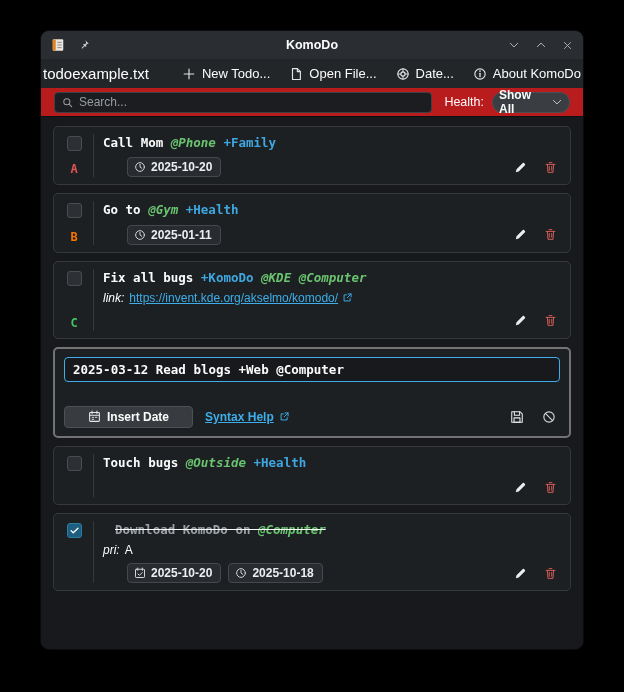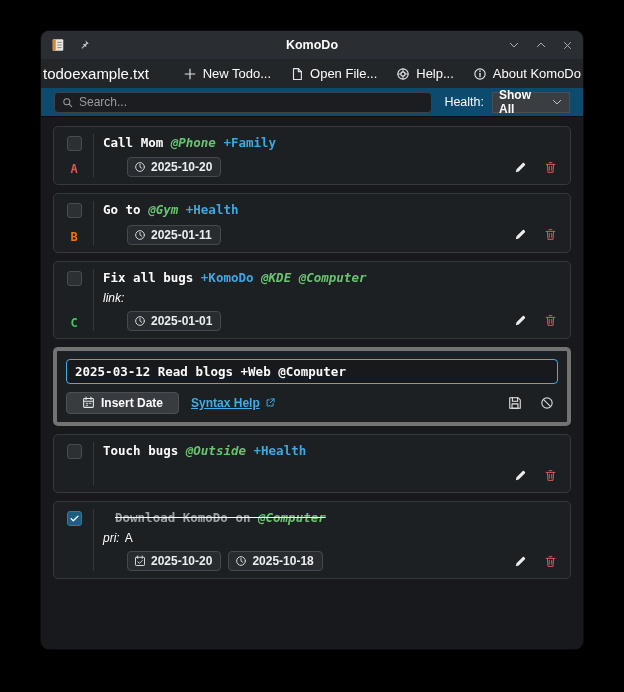--- a/index.html
+++ b/index.html
@@ -20,31 +20,31 @@
   .pin { color:#c2c6ca; display:flex; }
   
   .header { height:29px; background:#232629; display:flex; align-items:center;
     padding:0 2px; flex:none; }
   .filename { font-size:15px; color:#fcfcfc; }
   .actions { margin-left:auto; display:flex; align-items:center; gap:19px;text-align:right; }
   .action { display:flex; align-items:center; gap:6px; font-size:13px; color:#fcfcfc;
     cursor:pointer; }
   .action .ic { display:flex; color:#e2e4e6; }
   
-  .searchrow { height:29px; background:#0c4a6e; display:flex; align-items:center;
+  .searchrow { height:29px; background:#b91c1c; display:flex; align-items:center;
     padding:0 13px; gap:8px; flex:none; border-bottom:1px solid #0d0f11; }
   .searchbox { flex:1; height:21px; background:#1b1d20; border:1px solid #3e4246;
     border-radius:4px; display:flex; align-items:center; gap:6px; padding:0 7px; }
   .searchbox input { flex:1; background:transparent; border:none; outline:none;
     color:#c8ccd0; font-size:12px; font-family:"Liberation Sans",sans-serif; }
   .searchbox input::placeholder { color:#989ca0; }
   .search-ic { color:#989ca0; display:flex; }
   .filter-label { font-size:12.5px; color:#fcfcfc; margin-left:4px; }
   .select { width:78px; height:21px; background:#3a3e42; border:1px solid #4b4f53;
-    border-radius:0; display:flex; align-items:center; padding:0 6px; gap:4px;
+    border-radius:10px; display:flex; align-items:center; padding:0 6px; gap:4px;
     cursor:pointer; }
   .select .val { flex:1; font-size:12px; font-weight:bold; color:#fcfcfc; }
   .select .ch { color:#c8ccd0; display:flex; }
   
   .content { flex:1; background:#17191c; padding:9px 12px; display:flex;
     flex-direction:column; gap:8px; overflow:hidden; }
   .card { background:#1d2023; border:1px solid #35393d; border-radius:5px;
     padding:7px 10px 7px 7px; display:flex; }
   .leftcol { width:26px; flex:none; display:flex; flex-direction:column;
     align-items:center; justify-content:space-between; padding:2px 0 1px 0; }
@@ -71,29 +71,29 @@
   .chip { display:flex; align-items:center; gap:5px; background:#282c30;
     border:1px solid #45494d; border-radius:4px; padding:2px 8px 2px 6px;
     font-size:12px; font-weight:600; color:#eceef0; }
   .chip .ic { display:flex; color:#d8dadc; }
   .cardacts { margin-left:auto; display:flex; align-items:center; gap:17px;
     padding-right:3px; }
   .iconbtn { display:flex; cursor:pointer; }
   .edit-ic { color:#ececec; }
   .del-ic { color:#d65e57; }
   
-  .editor { background:#1d2023; border:4px solid #737373; border-radius:5px;
-    padding:8px 9px; display:flex; flex-direction:column; gap:8px; }
+  .editor { background:#1d2023; border:2px solid #737373; border-radius:5px;
+    padding:8px 9px; display:flex; flex-direction:column; gap:24px; }
   .editor input { width:100%; height:25px; background:#17191c;
     border:1px solid #3daee9; border-radius:4px; padding:0 8px;
     font-family:"DejaVu Sans Mono",monospace; font-size:12.5px; font-weight:bold;
     color:#fcfcfc; outline:none; }
   .editrow { display:flex; align-items:center; gap:12px; }
   .btn { display:flex; align-items:center; gap:6px; background:#383c40;
-    border:1px solid #4c5054; border-radius:4px; padding:3px 15px;
+    border:1px solid #4c5054; border-radius:4px; padding:3px 23px;
     font-size:12px; font-weight:bold; color:#fcfcfc; cursor:pointer; }
   .btn .ic { display:flex; color:#e6e8ea; }
   .synlink { font-size:12px; font-weight:600; color:#3daee9;
     text-decoration:underline; display:flex; align-items:center; gap:5px;
     cursor:pointer; }
   .editacts { margin-left:auto; display:flex; align-items:center; gap:18px;
     padding-right:4px; }
   .save-ic { color:#ececec; }
   .cancel-ic { color:#d4d6d8; }
   svg { display:block; }
@@ -159,21 +159,21 @@
           <span>Open File...</span>
         </div>
         <div class="action">
           <span class="ic">
             <svg width="14" height="14" viewBox="0 0 16 16" fill="none" stroke="currentColor" stroke-width="1.3" stroke-linecap="round" stroke-linejoin="round">
               <circle cx="8" cy="8" r="5.9"></circle>
               <circle cx="8" cy="8" r="2.4"></circle>
               <path d="M8 2.1v3.5M8 10.4v3.5M2.1 8h3.5M10.4 8h3.5" stroke-width="1.1"></path>
             </svg>
           </span>
-          <span>Help...</span>
+          <span>Date...</span>
         </div>
         <div class="action">
           <span class="ic">
             <svg width="14" height="14" viewBox="0 0 16 16" fill="none" stroke="currentColor" stroke-width="1.3" stroke-linecap="round" stroke-linejoin="round">
               <circle cx="8" cy="8" r="5.9"></circle>
               <path d="M8 7.2V11" stroke-width="1.5"></path>
               <path d="M8 4.6v.2" stroke-width="1.8"></path>
             </svg>
           </span>
           <span>About KomoDo</span>
@@ -277,33 +277,31 @@
       <div class="card">
         <div class="leftcol">
           <div class="checkbox"></div>
           <div class="prio" style="color: rgb(68, 196, 94);">C</div>
         </div>
         <div class="vdiv"></div>
         <div class="maincol">
           <div class="line1"><span class="seg-text">Fix all bugs </span><span class="seg-project">+KomoDo</span><span class="seg-text"> </span><span class="seg-context">@KDE</span><span class="seg-text"> </span><span class="seg-context">@Computer</span></div>
           <div class="kvline">
             <span class="kvkey">link:</span>
+            <span class="kvlink">
+              <span>https://invent.kde.org/akselmo/komodo/</span>
+              <span>
+                <svg width="11" height="11" viewBox="0 0 16 16" fill="none" stroke="currentColor" stroke-width="1.3" stroke-linecap="round" stroke-linejoin="round">
+                  <path d="M6.5 4.2H3v8.8h8.8V9.5" stroke-width="1.4"></path>
+                  <path d="M8.8 2.8h4.4v4.4M13.2 2.8L7.6 8.4" stroke-width="1.4"></path>
+                </svg>
+              </span>
+            </span>
           </div>
           <div class="botrow">
-            <div class="chips">
-              <div class="chip">
-                <span class="ic">
-                  <svg width="12" height="12" viewBox="0 0 16 16" fill="none" stroke="currentColor" stroke-width="1.3" stroke-linecap="round" stroke-linejoin="round">
-                    <circle cx="8" cy="8" r="5.8"></circle>
-                    <path d="M8 4.4V8l2.4 1.7"></path>
-                  </svg>
-                </span>
-                <span>2025-01-01</span>
-              </div>
-            </div>
             <div class="cardacts">
               <span class="iconbtn edit-ic">
                 <svg width="13" height="13" viewBox="0 0 16 16" fill="currentColor">
                   <path d="M2.2 13.8l.9-3.6 7.7-7.7c.4-.4 1.1-.4 1.5 0l1.2 1.2c.4.4.4 1.1 0 1.5l-7.7 7.7z"></path>
                 </svg>
               </span>
               <span class="iconbtn del-ic">
                 <svg width="13" height="13" viewBox="0 0 16 16" fill="none" stroke="currentColor" stroke-width="1.3" stroke-linecap="round" stroke-linejoin="round">
                   <path d="M2.6 4.2h10.8M6.3 2h3.4M4.2 4.2l.7 9.8h6.2l.7-9.8M6.5 6.6v4.9M9.5 6.6v4.9" stroke-width="1.2"></path>
                 </svg>

